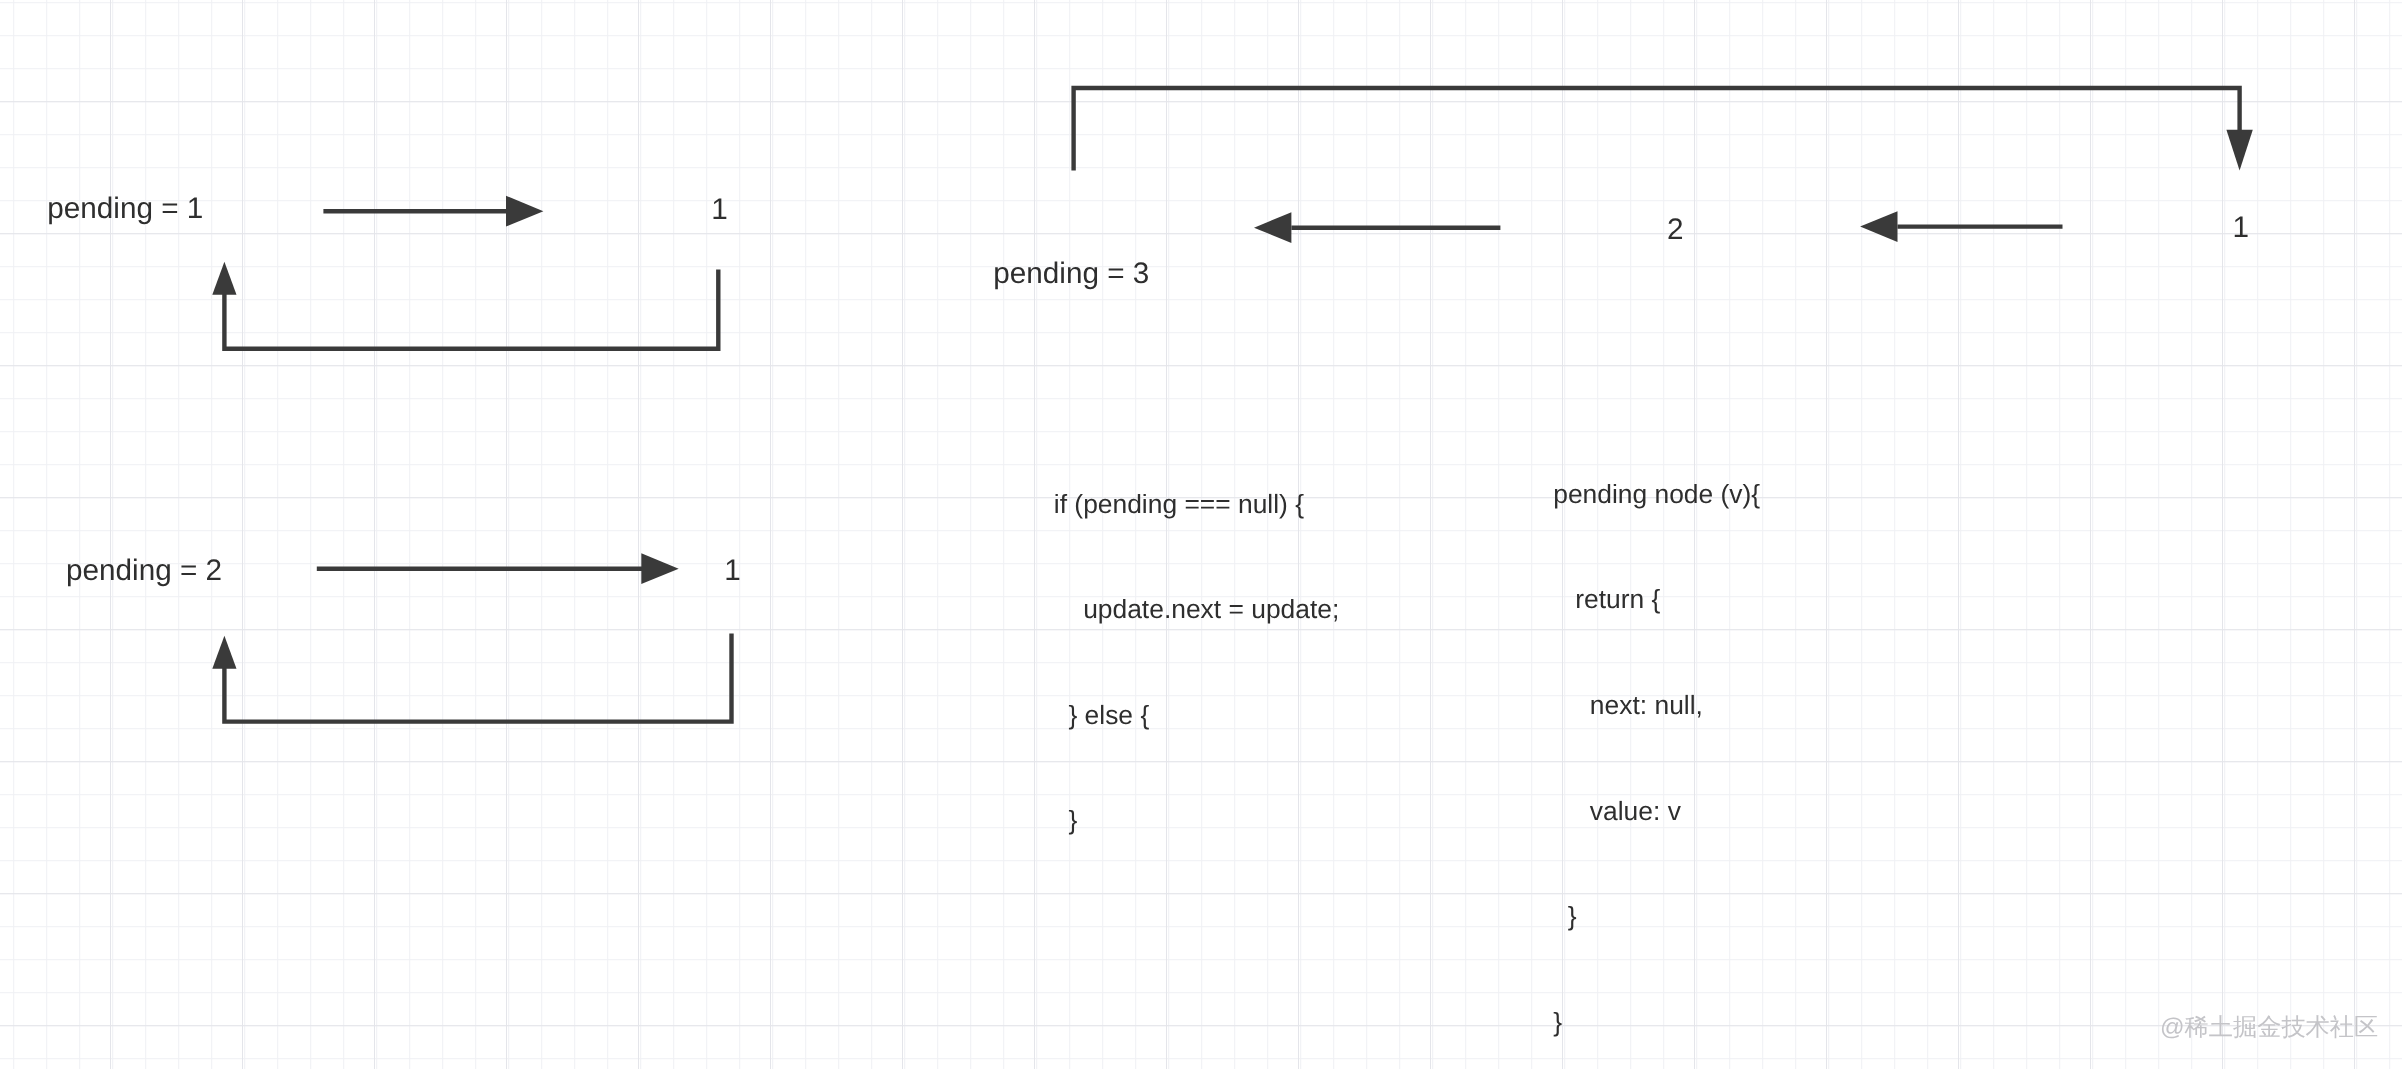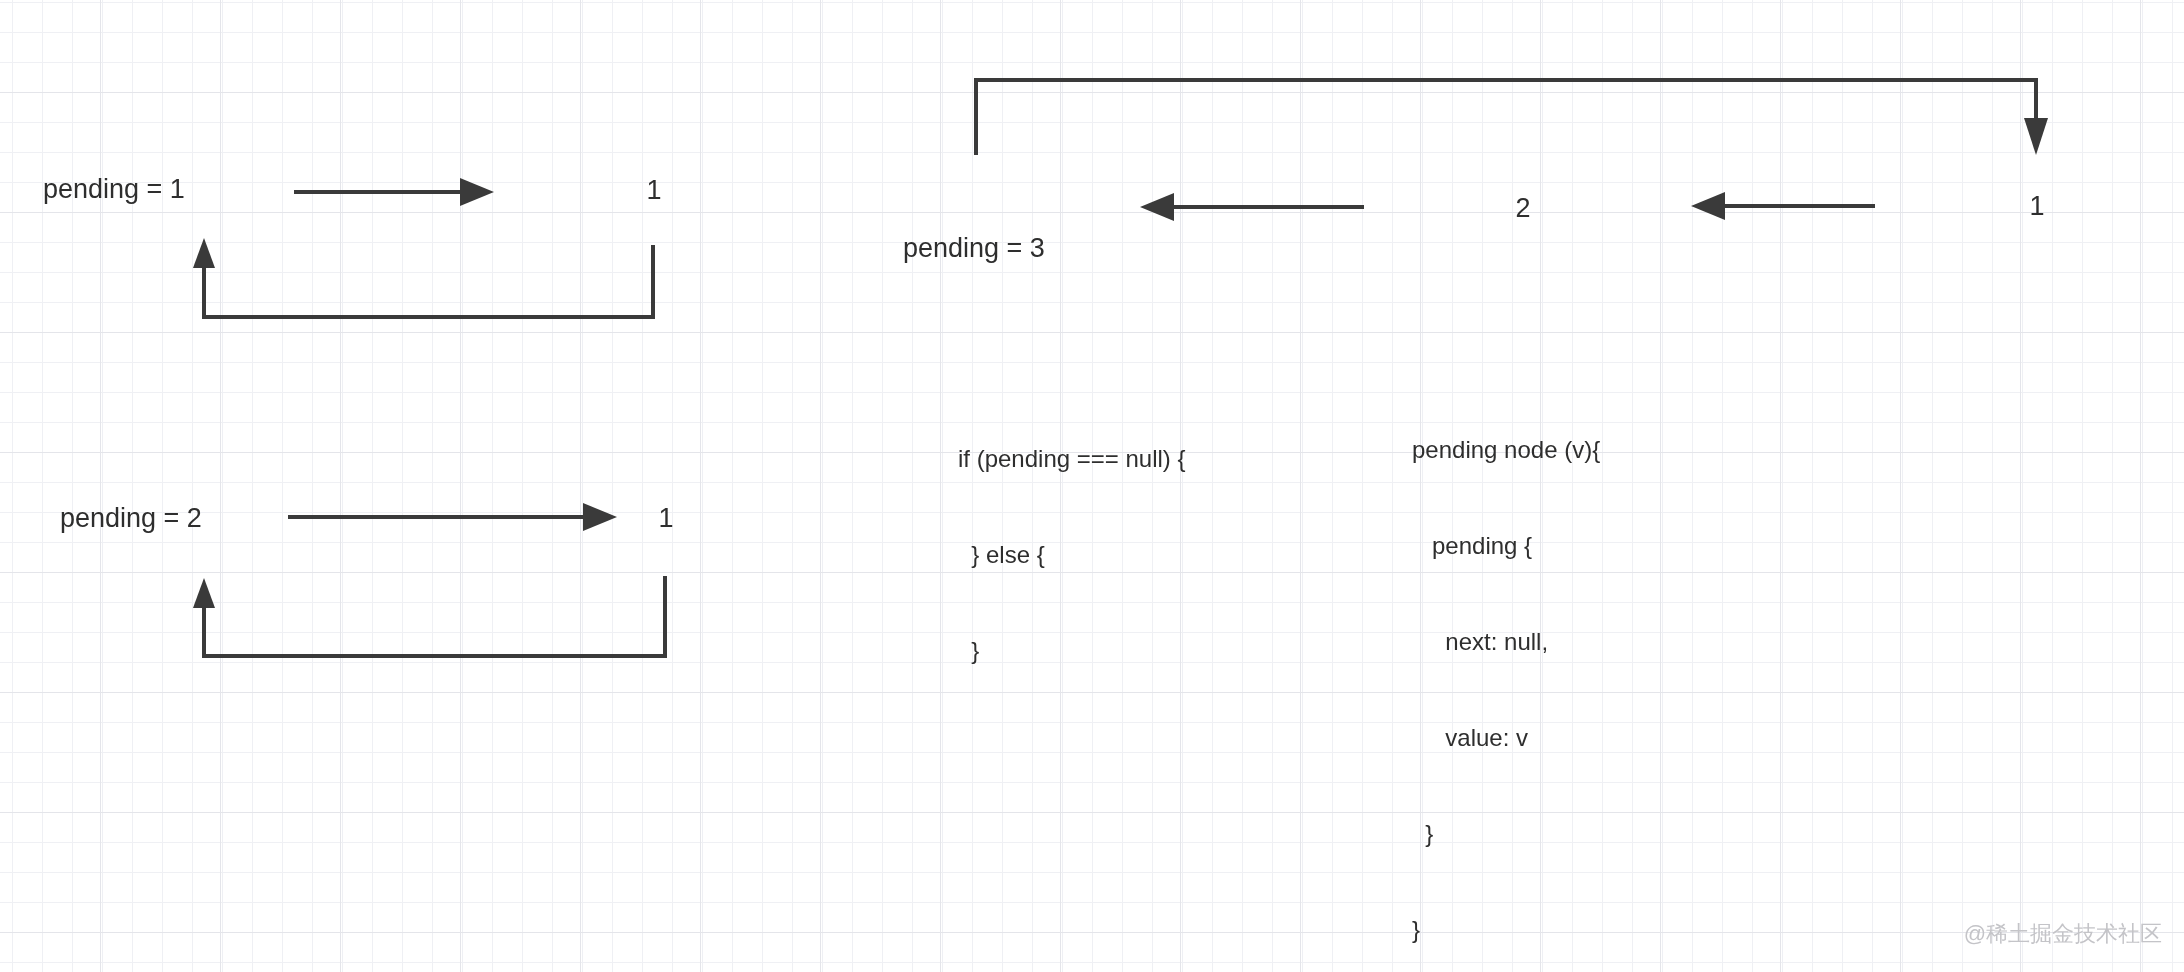--- a/index.html
+++ b/index.html
@@ -106,28 +106,29 @@
 
 <div class="diagram-label" style="left:60px; top:501px;">pending = 2</div>
 <div class="node-digit" style="left:666px; top:501px;">1</div>
 
 <div class="diagram-label" style="left:903px; top:191px;margin-top:40px;">pending = 3</div>
 <div class="node-digit" style="left:1523px; top:191px;">2</div>
 <div class="node-digit" style="left:2037px; top:189px;">1</div>
 
 <div class="code" style="left:958px; top:379px;">
   <div>if (pending === null) {</div>
+  <div>    update.next = update;</div>
   <div>  } else {</div>
   <div>  }</div>
   
 </div>
 
 <div class="code" style="left:1412px; top:370px;">
   <div>pending node (v){</div>
-  <div>   pending {</div>
+  <div>   return {</div>
   <div>     next: null,</div>
   <div>     value: v</div>
   <div>  }</div>
   <div>}</div>
   
   
   
   
   
   

